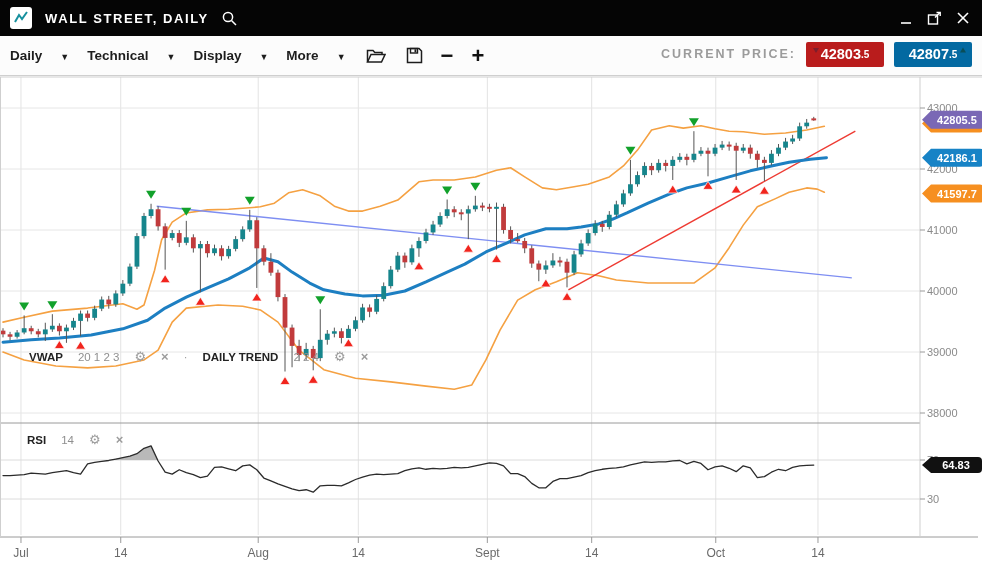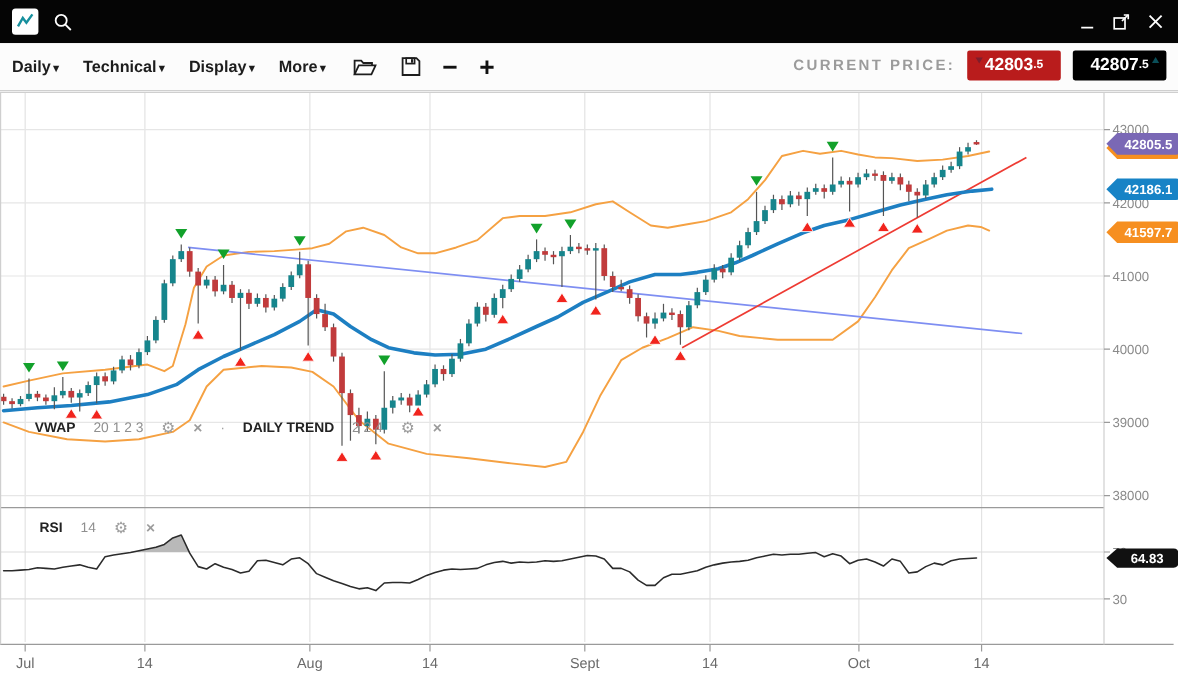--- a/index.html
+++ b/index.html
@@ -11,34 +11,34 @@
     display:flex;align-items:center;}
   .logo{width:22px;height:22px;background:#fff;border-radius:3px;margin-left:10px;
     display:flex;align-items:center;justify-content:center;}
   .apptitle{color:#fff;font-size:13px;font-weight:bold;letter-spacing:1.6px;margin-left:13px;}
   .searchbtn{margin-left:12px;display:flex;align-items:center;cursor:pointer;}
   .winbtns{position:absolute;right:12px;top:0;height:36px;display:flex;align-items:center;gap:14px;}
   .winbtn{color:#fff;display:flex;align-items:center;cursor:pointer;}
   
   .toolbar{position:absolute;left:0;top:36px;width:982px;height:40px;background:#fcfcfc;
     border-bottom:1px solid #cfcfcf;z-index:5;display:flex;align-items:center;box-sizing:border-box;}
-  .menu{display:flex;align-items:center;gap:0;margin-left:18px;cursor:pointer;}
+  .menu{display:flex;align-items:center;gap:18px;margin-left:18px;cursor:pointer;}
   .menu:first-child{margin-left:10px;}
   .menu .mlabel{font-size:13.5px;font-weight:bold;color:#1d1d1d;}
   .menu .chev{font-size:9px;color:#1d1d1d;transform:translateY(1px);}
   .tbicon{margin-left:20px;cursor:pointer;display:flex;align-items:center;}
   .zoombtn{margin-left:18px;font-size:22px;font-weight:bold;color:#111;cursor:pointer;line-height:20px;}
   .pricearea{position:absolute;right:10px;top:0;height:36px;display:flex;align-items:center;gap:10px;text-align:right;}
   .cplabel{font-size:12.5px;color:#9b9b9b;letter-spacing:2px;font-weight:bold;}
   .badge{width:78px;height:25px;border-radius:2px;display:flex;align-items:center;justify-content:center;
     color:#fff;font-weight:bold;font-size:14.5px;position:relative;cursor:pointer;}
   .badge .dec{font-size:10px;}
   .badge svg{position:absolute;top:4px;}
   .badge.red{background:#b91c1c;}
-  .badge.teal{background:#000000;}
+  .badge.teal{background:#0369a1;}
   
   .indrow{position:absolute;z-index:4;display:flex;align-items:center;gap:15px;font-size:11.5px;}
   .indname{font-weight:bold;color:#222;}
   .indparams{color:#8f8f8f;}
   .indgear{color:#9c9c9c;font-size:13px;cursor:pointer;line-height:10px;}
   .indx{color:#9c9c9c;font-size:13px;font-weight:bold;cursor:pointer;line-height:10px;}
   .inddot{color:#9c9c9c;font-size:11px;}
 </style>
 </head>
 <body>
@@ -403,20 +403,21 @@
         <text x="956" y="469.04075" text-anchor="middle" font-size="11" fill="#ffffff" font-family="&quot;Liberation Sans&quot;,sans-serif" font-weight="bold">64.83</text>
       </g>
     </svg>
 
   <div class="titlebar">
     <div class="logo">
       <svg width="16" height="16" viewBox="0 0 16 16">
           <polyline points="2,12 6,5 9,9 14,2" fill="none" stroke="#17909e" stroke-width="2"></polyline>
         </svg>
     </div>
+    <span class="apptitle">WALL STREET, DAILY</span>
     <span class="searchbtn">
       <svg width="17" height="17" viewBox="0 0 17 17">
           <circle cx="7" cy="7" r="4.6" fill="none" stroke="#fff" stroke-width="1.5"></circle>
           <line x1="10.5" y1="10.5" x2="15" y2="15" stroke="#fff" stroke-width="1.5"></line>
         </svg>
     </span>
     <div class="winbtns">
       <span class="winbtn">
         <svg width="13" height="13" viewBox="0 0 13 13">
             <line x1="1" y1="11" x2="11" y2="11" stroke="#fff" stroke-width="1.6"></line>
@@ -493,20 +494,20 @@
     <span class="indname">VWAP</span>
     <span class="indparams">20 1 2 3</span>
     <span class="indgear">⚙</span>
     <span class="indx">×</span>
     <span class="inddot">·</span>
     <span class="indname">DAILY TREND</span>
     <span class="indparams">2 2 4</span>
     <span class="indgear">⚙</span>
     <span class="indx">×</span>
   </div>
-  <div class="indrow" style="left:25px;top:434px;padding-left:8px;">
+  <div class="indrow" style="left:19px;top:434px;padding-left:8px;">
     <span class="indname">RSI</span>
     <span class="indparams">14</span>
     <span class="indgear">⚙</span>
     <span class="indx">×</span>
   </div>
 
 </div>
 
 </body></html>

